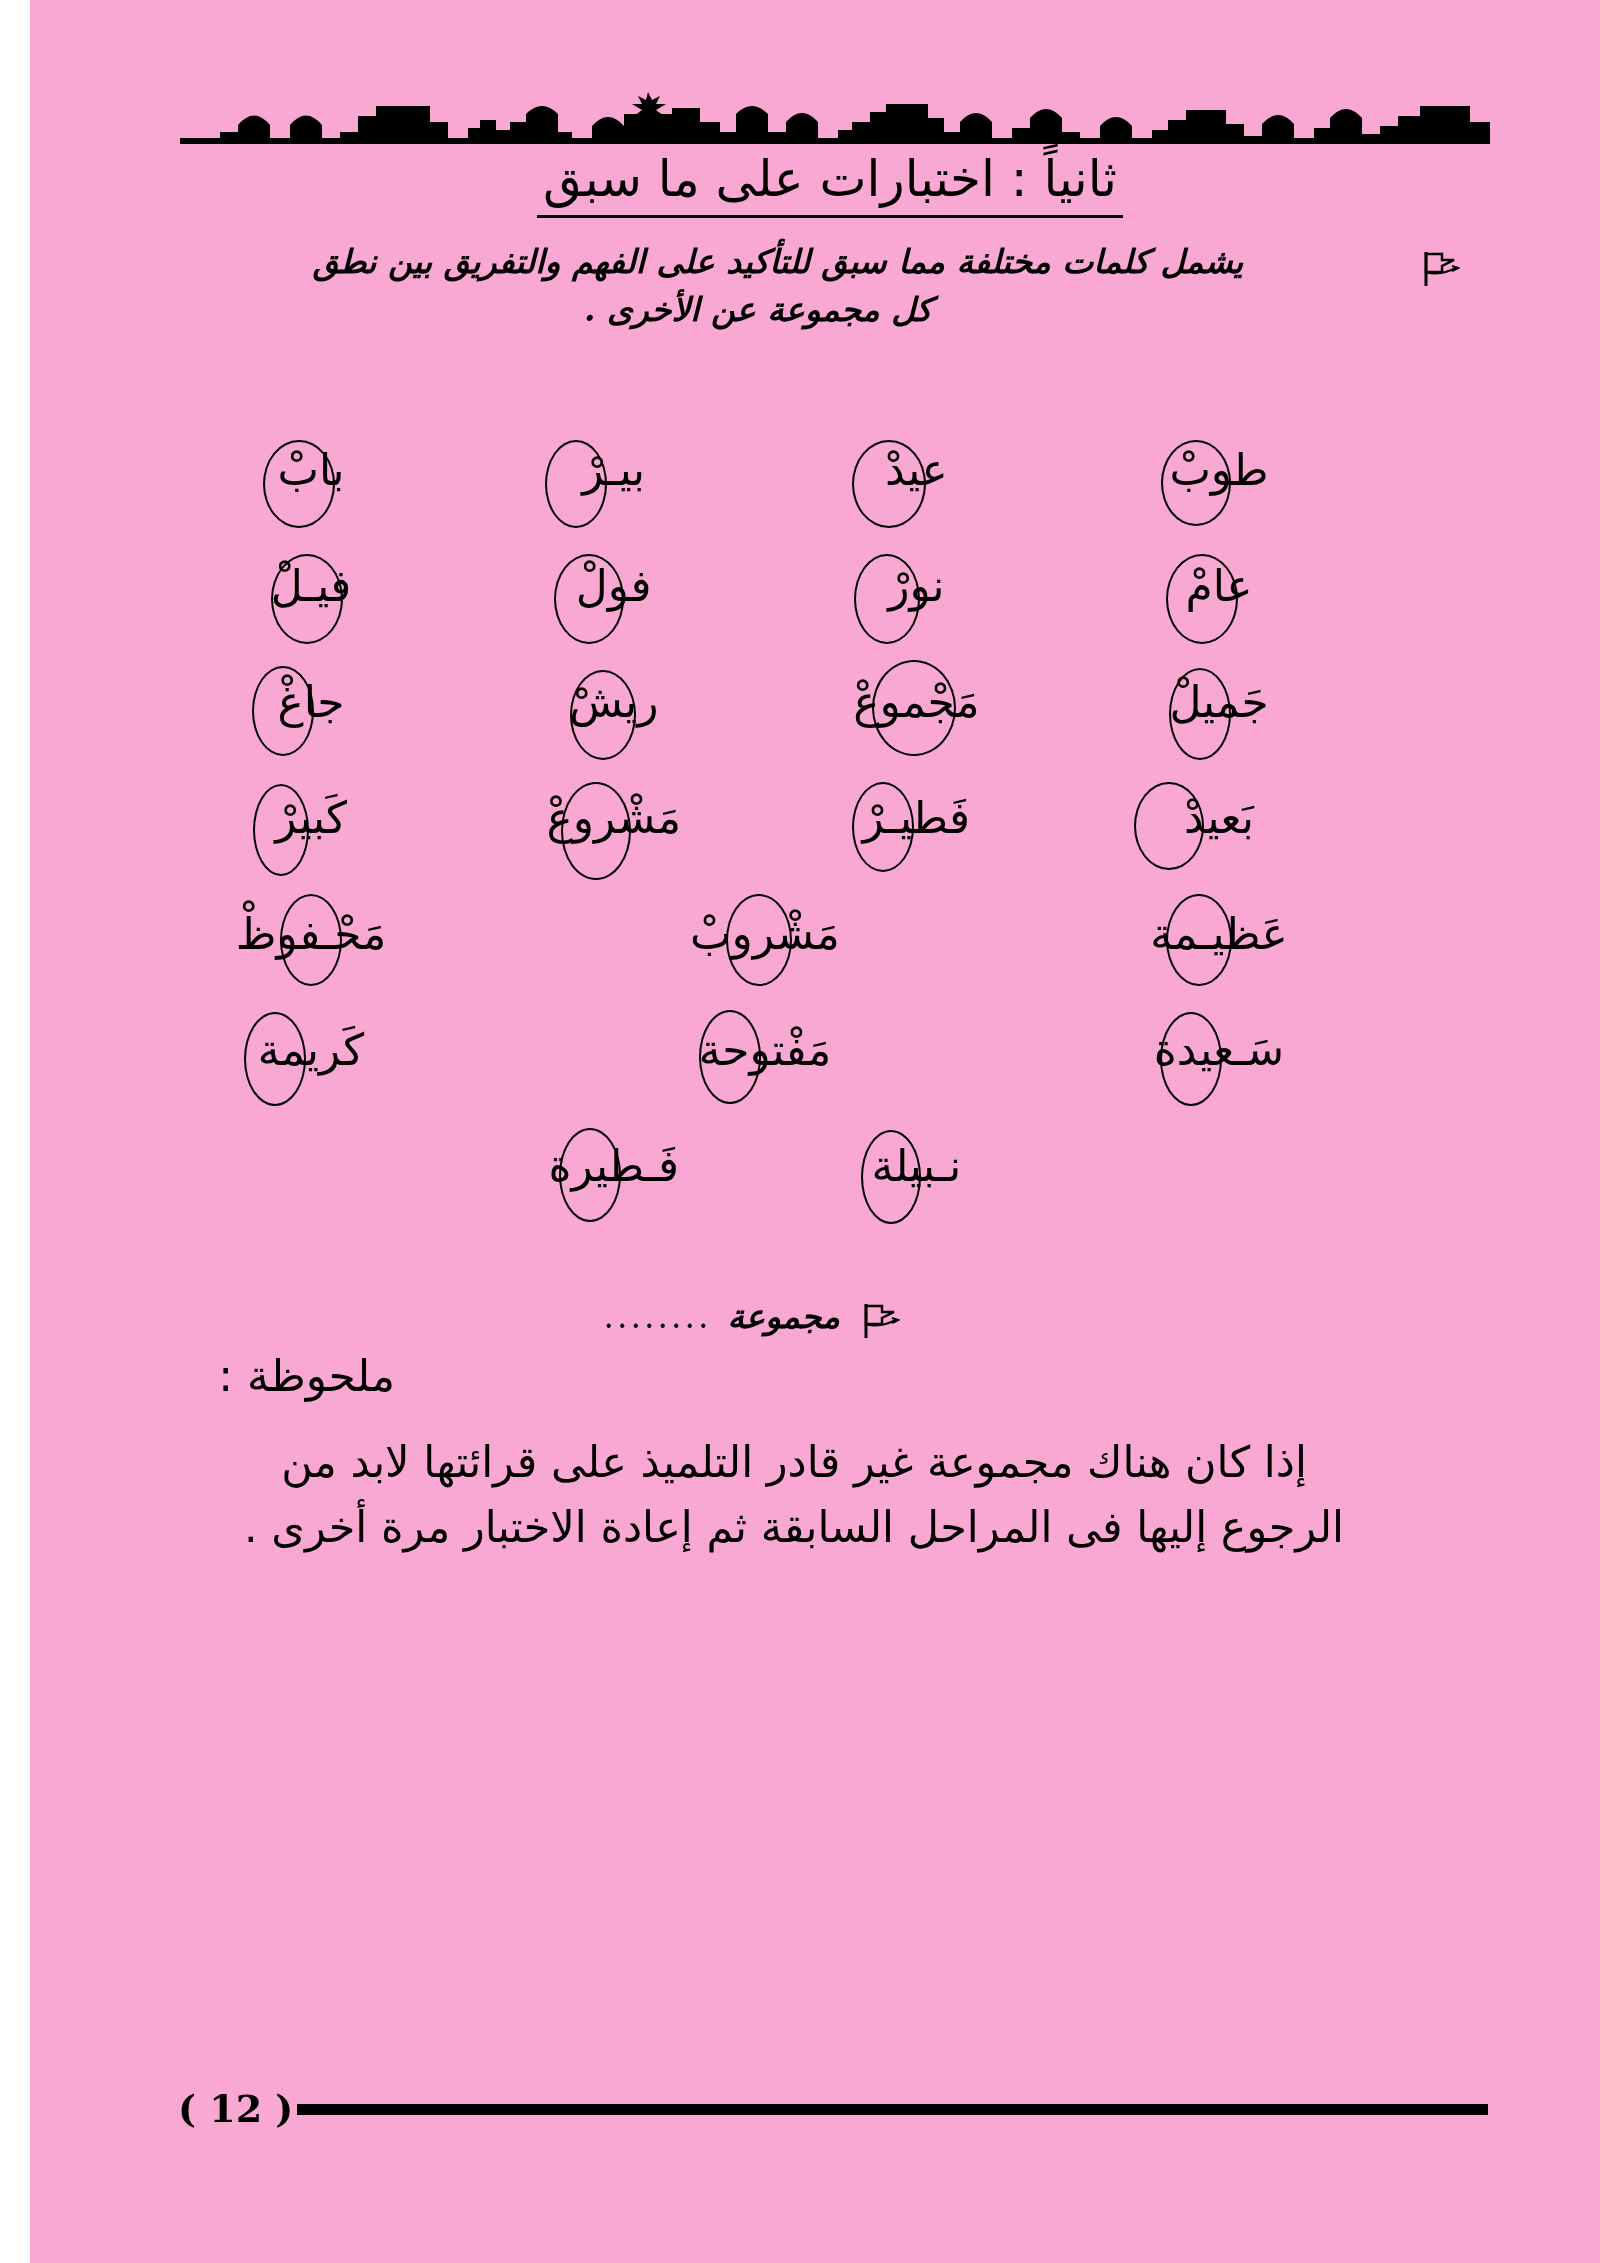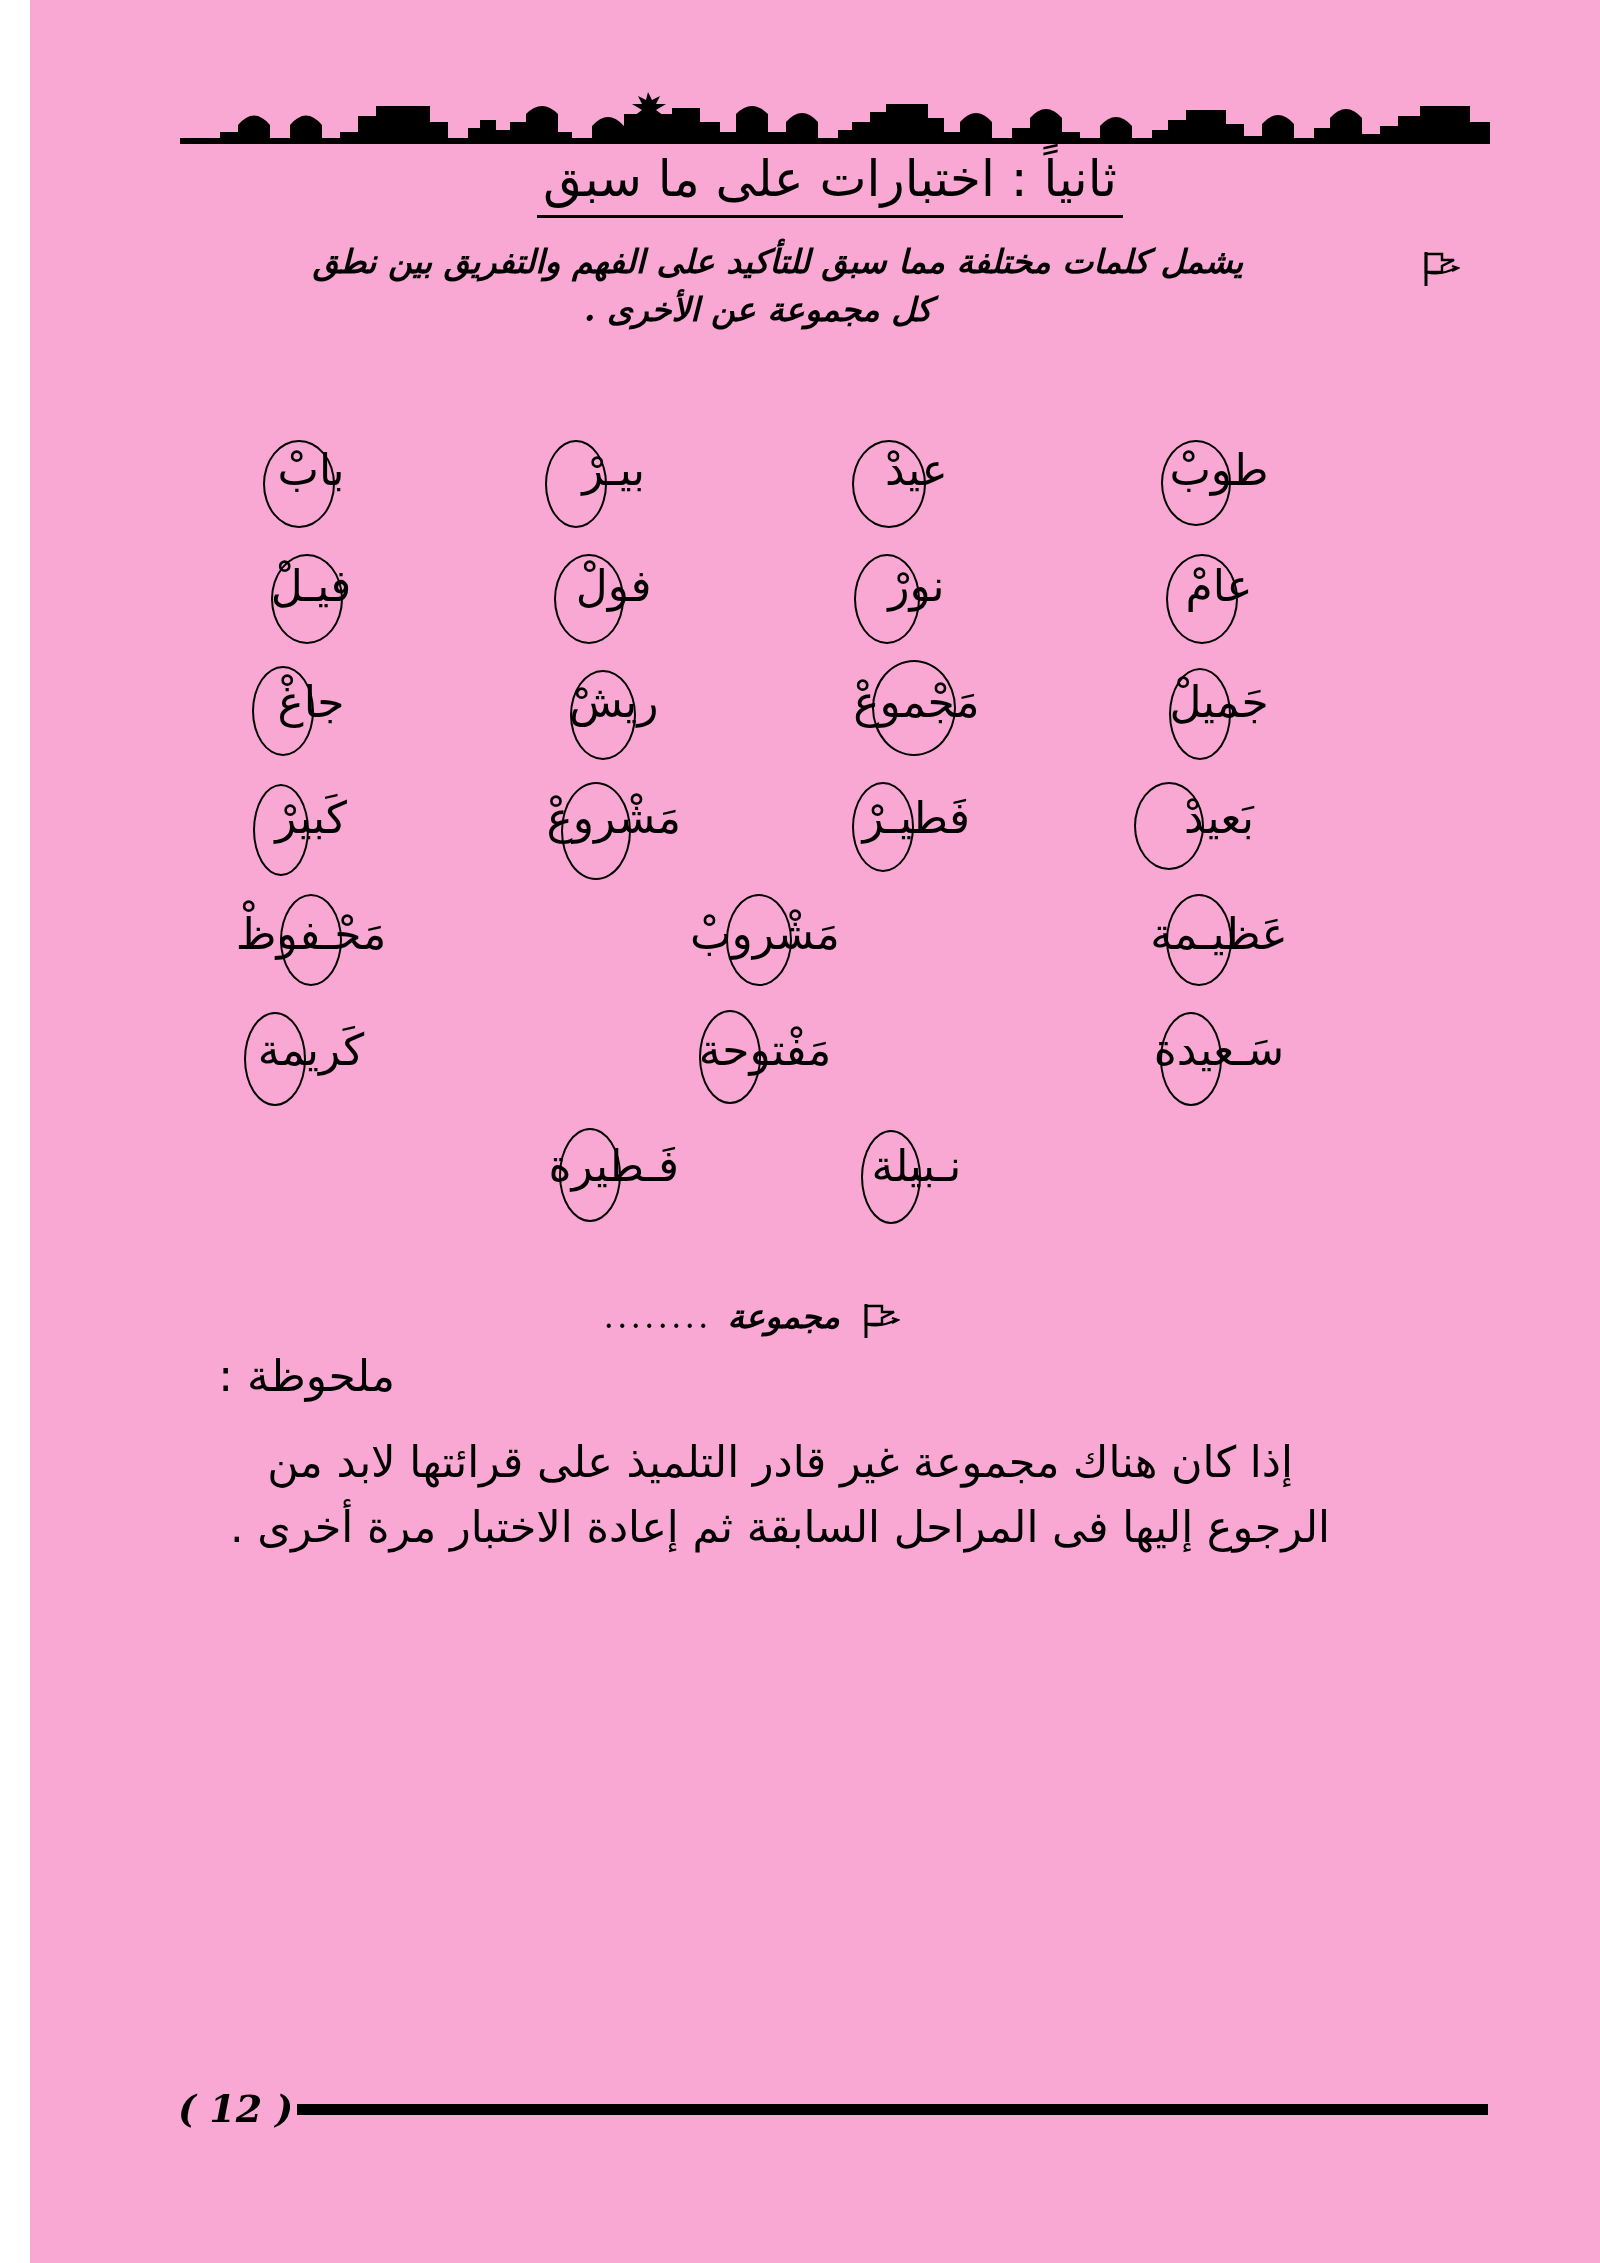--- a/index.html
+++ b/index.html
@@ -158,21 +158,21 @@
     top: 1350px;
     right: 1205px;
     font-family: "DejaVu Sans", "Liberation Sans", sans-serif;
     font-size: 44px;
     white-space: nowrap;
   }
 
   .note-body {
     position: absolute;
     top: 1430px;
-    right: 200px;
+    right: 186px;
     width: 1240px;
     font-family: "DejaVu Sans", "Liberation Sans", sans-serif;
     font-size: 43px;
     line-height: 1.5;
     text-align: center;
   }
 
   
   .footer {
     position: absolute;
@@ -185,21 +185,20 @@
     justify-content: flex-start;
     gap: 0;
   }
   .page-num {
     font-family: "DejaVu Serif", "Liberation Serif", serif;
     font-size: 38px;
     font-weight: 700;
     white-space: nowrap;
     padding-right: 4px;
     line-height: 1;
-    font-style: italic;
   }
   .footer-rule {
     flex: 1 1 auto;
     height: 11px;
     background: #000;
   }
 </style>
 </head>
 <body>
 

